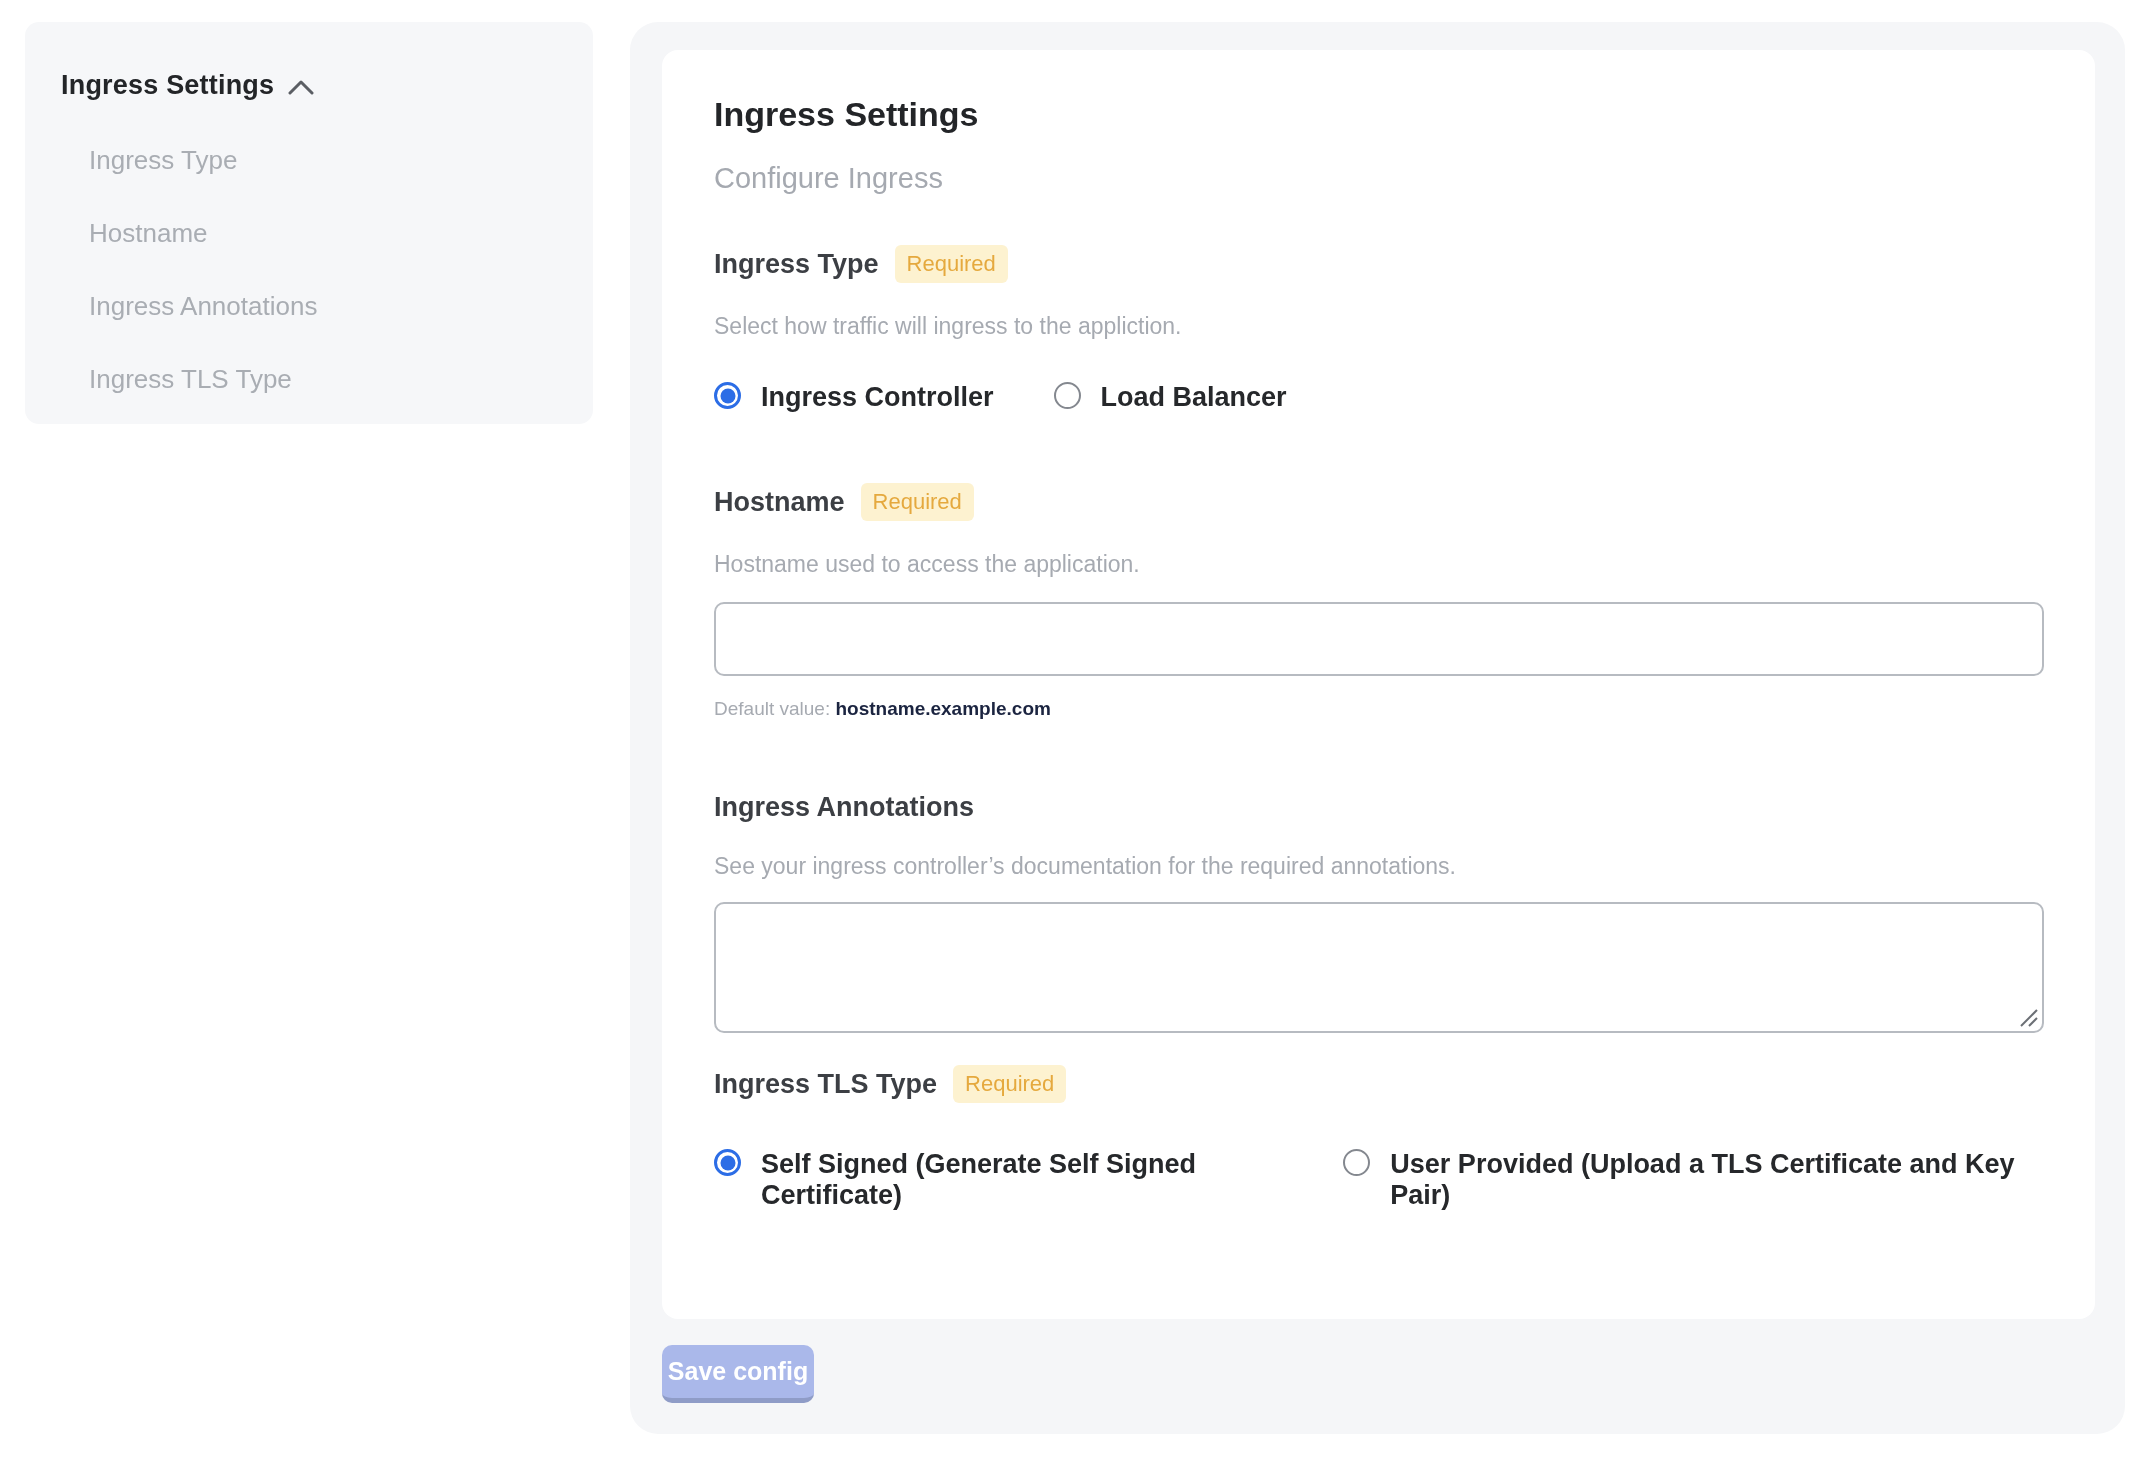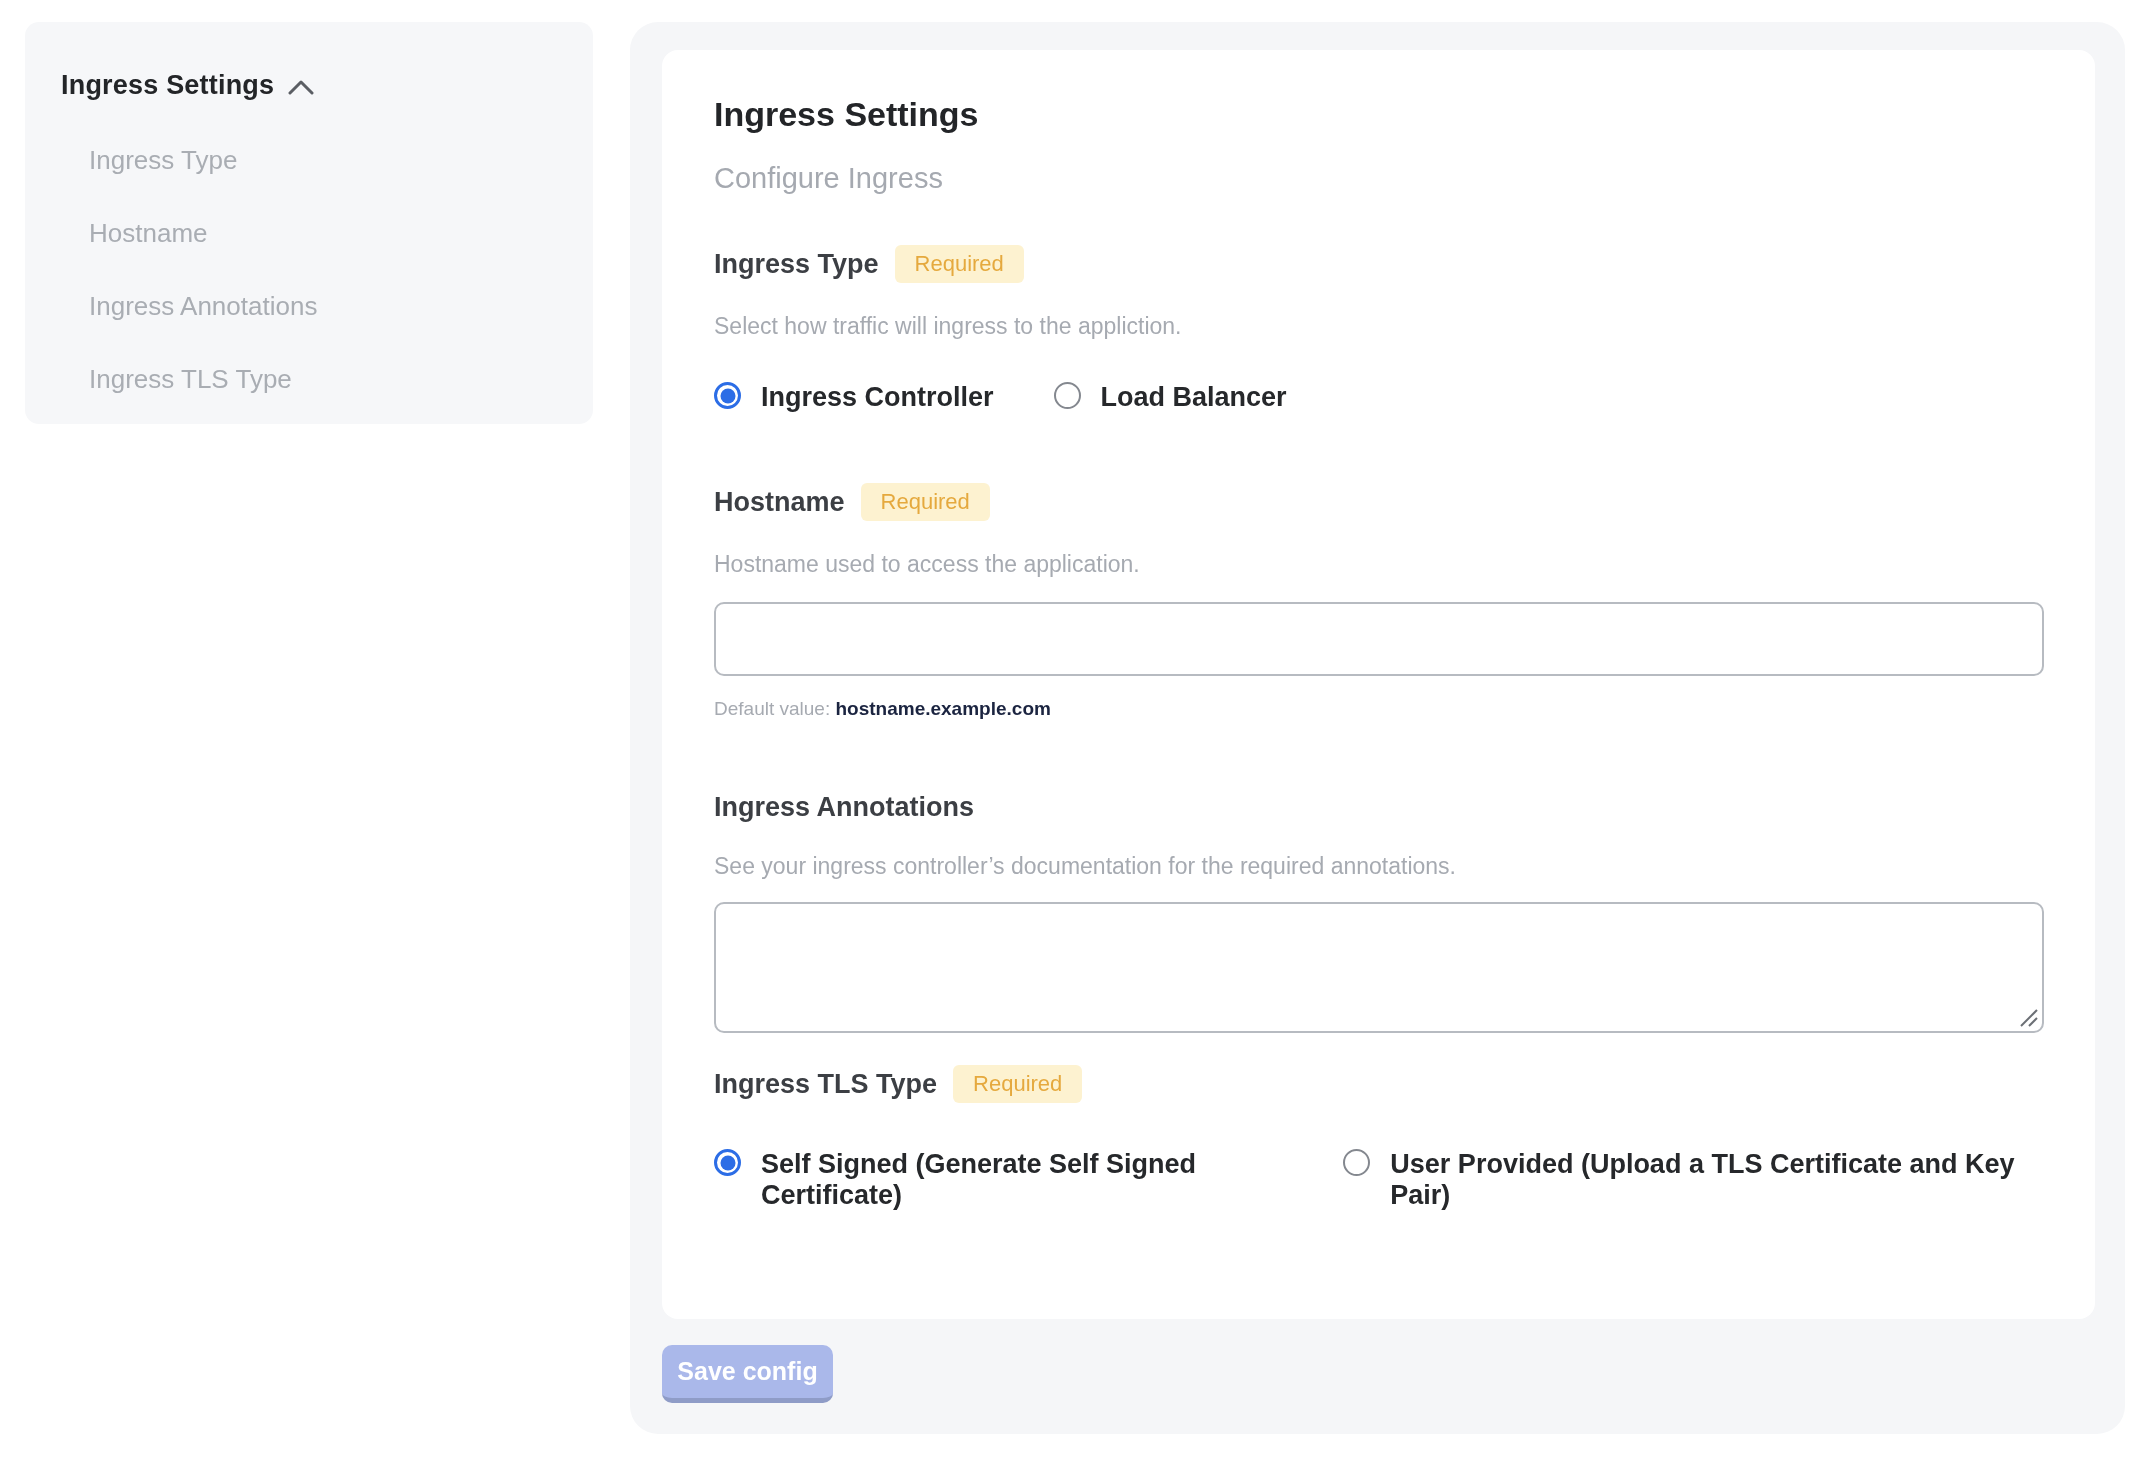--- a/index.html
+++ b/index.html
@@ -26,21 +26,21 @@
     position: absolute; left: 32px; top: 28px; width: 1433px; height: 1269px;
     background: #ffffff; border-radius: 16px; padding: 45px 52px;
   }
   .card-title { font-size: 34px; font-weight: 700; color: #232528; }
   .card-subtitle { margin-top: 28px; font-size: 29px; color: #a5a9b0; }
 
   .section-label-row { display: flex; align-items: center; gap: 16px; }
   .section-label { font-size: 27px; font-weight: 600; color: #3c3f44; }
   .required-badge {
     background: #fdf2d0; color: #e5a93e; font-size: 22px; font-weight: 500;
-    padding: 6px 20px; border-radius: 6px;
+    padding: 6px 12px; border-radius: 6px;
   }
   .section-desc { margin-top: 30px; font-size: 23px; color: #a6aab1; }
 
   .sec-ingress-type { margin-top: 50px; }
   .radio-row { margin-top: 42px; display: flex; gap: 60px; }
   .radio-col  { margin-top: 46px; display: flex; gap: 32px; }
   .radio-opt { display: flex; gap: 20px; cursor: pointer; }
   .radio {
     width: 27px; height: 27px; border-radius: 50%;
     border: 2px solid #84888f; background: #fff; flex: 0 0 auto; position: relative;
@@ -68,21 +68,21 @@
     width: 1330px; height: 131px; border: 2px solid #b7bbc1; border-radius: 10px;
     background: #fff; resize: none; font-size: 24px; padding: 14px 20px;
     font-family: "Liberation Sans", "DejaVu Sans", sans-serif; color: #26282b; outline: none; display: block;
   }
   .resize-grip { position: absolute; right: 5px; bottom: 5px; width: 22px; height: 22px; }
 
   .sec-tls { margin-top: 32px; }
 
   .save-button {
     position: absolute; left: 32px; top: 1323px;
-    width: 171px; height: 58px; background: #aab8ea; border: none;
+    width: 152px; height: 58px; background: #aab8ea; border: none;
     border-bottom: 5px solid #8f9cc7; border-radius: 10px;
     color: #ffffff; font-size: 25px; font-weight: 700;
     font-family: "Liberation Sans", "DejaVu Sans", sans-serif; cursor: default;
   }
 </style>
 </head>
 <body>
 
 <aside class="sidebar">
   <div class="sidebar-title-row">

